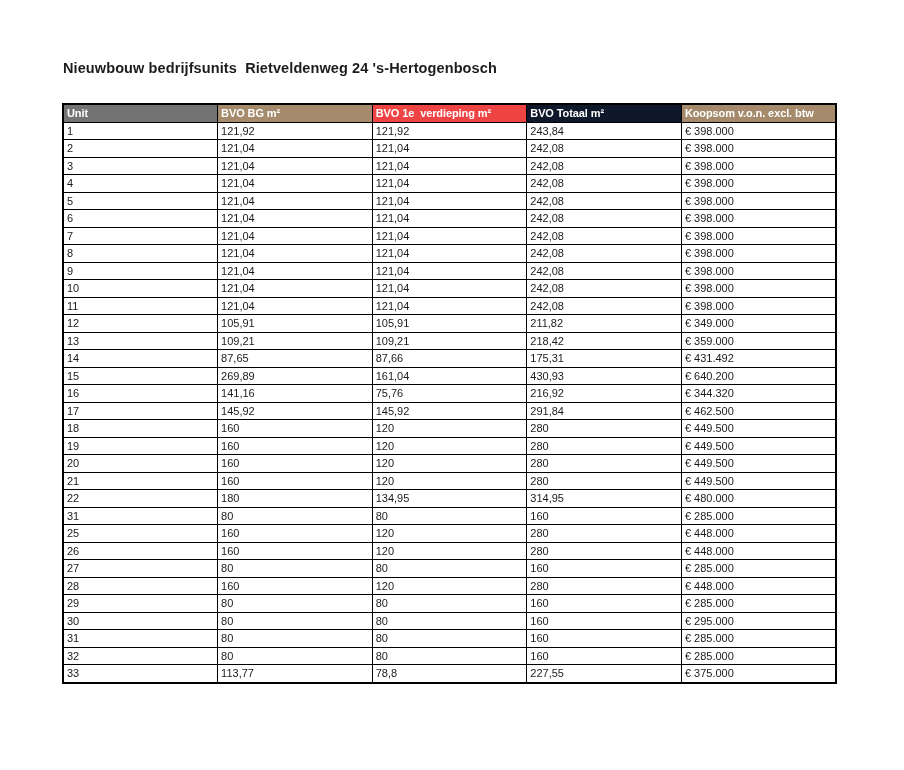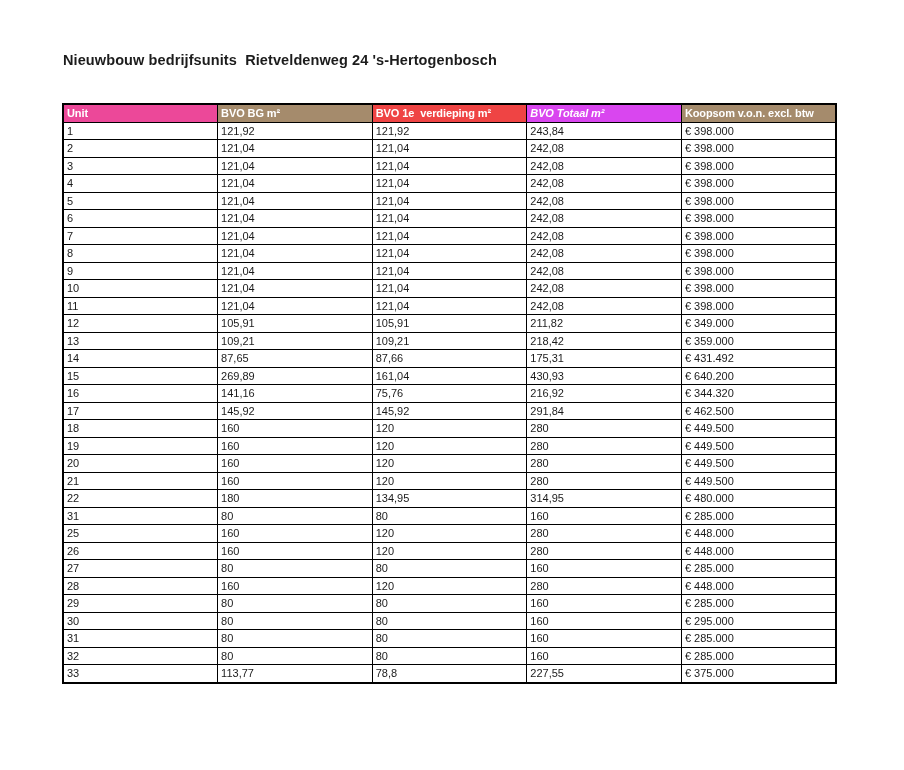--- a/index.html
+++ b/index.html
@@ -14,21 +14,21 @@
   .page {
     position: relative;
     width: 904px;
     height: 770px;
     background: #ffffff;
     overflow: hidden;
   }
   .title {
     position: absolute;
     left: 63px;
-    top: 52px;
+    top: 60px;
     margin: 0;
     font-size: 14.5px;
     font-weight: bold;
     color: #1c1c1c;
     white-space: pre;
     letter-spacing: 0.1px;
   }
   table.units {
     position: absolute;
     left: 62px;
@@ -62,24 +62,24 @@
 </head>
 <body>
 
 <div class="page">
 
   <h1 class="title">Nieuwbouw bedrijfsunits  Rietveldenweg 24 's-Hertogenbosch</h1>
 
   <table class="units">
     <thead>
       <tr>
-        <th style="background: #ec4899; color: rgb(255, 255, 255);">Unit</th>
+        <th style="background: #737373; color: rgb(255, 255, 255);">Unit</th>
         <th style="background: rgb(165, 139, 108); color: rgb(255, 255, 255); margin-top: 40px;">BVO BG m²</th>
         <th style="background: #ef4444; color: rgb(255, 255, 255);">BVO 1e  verdieping m²</th>
-        <th style="background: #d946ef; color: rgb(255, 255, 255); font-style: italic;">BVO Totaal m²</th>
+        <th style="background: #0f172a; color: rgb(255, 255, 255);">BVO Totaal m²</th>
         <th style="background: rgb(165, 139, 108); color: rgb(255, 255, 255); margin-left: 42px;">Koopsom v.o.n. excl. btw</th>
       </tr>
     </thead>
     <tbody id="table-body">
         <tr>
           <td>1</td>
           <td>121,92</td>
           <td>121,92</td>
           <td>243,84</td>
           <td>€ 398.000</td>

